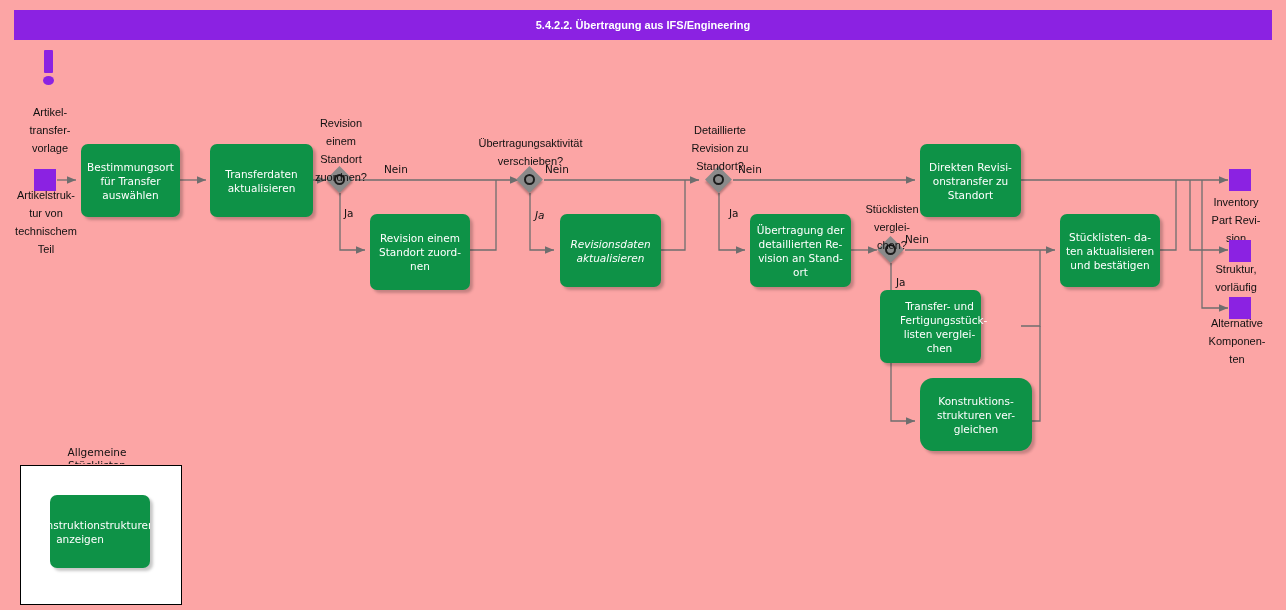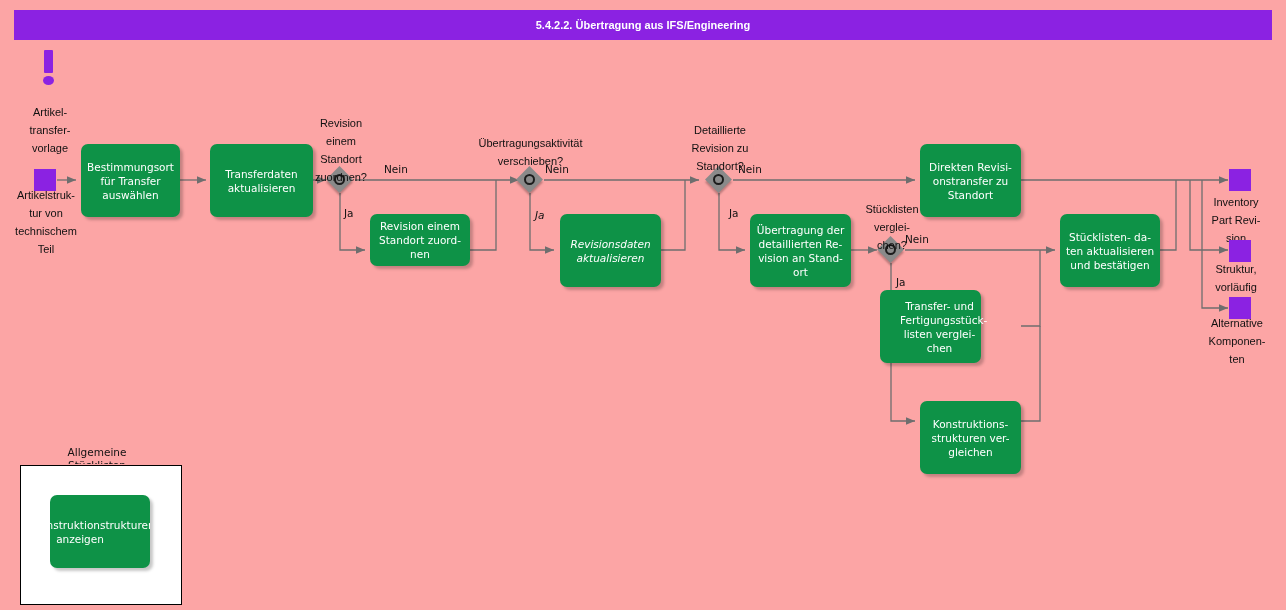--- a/index.html
+++ b/index.html
@@ -232,21 +232,21 @@
     <span>Bestimmungsort
 für Transfer
 auswählen</span>
   </div>
 
   <div class="proc" style="left:210px; top:144px; width:103px; height:73px;align-items:center;">
     <span>Transferdaten
 aktualisieren</span>
   </div>
 
-  <div class="proc" style="left:370px; top:214px; width:100px; height:52px;">
+  <div class="proc" style="left:370px; top:214px; width:100px; height:76px;">
     <span>Revision einem
 Standort zuord-
 nen</span>
   </div>
 
   <div class="proc" style="left:560px; top:214px; width:101px; height:73px;font-style:italic;">
     <span>Revisionsdaten
 aktualisieren</span>
   </div>
 
@@ -269,21 +269,21 @@
 und bestätigen</span>
   </div>
 
   <div class="proc" style="left:880px; top:290px; width:101px; height:73px;padding-left:20px;">
     <span>Transfer- und
 Fertigungsstück-
 listen   verglei-
 chen</span>
   </div>
 
-  <div class="proc" style="left:920px; top:401px; width:101px; height:73px;">
+  <div class="proc" style="left:920px; top:378px; width:112px; height:73px;border-radius:13px;">
     <span>Konstruktions-
 strukturen  ver-
 gleichen</span>
   </div>
 
   <div class="gate" style="left:327px; top:167px;">
     <div class="dia"></div>
     <div class="ring"></div>
   </div>
   <div class="lbl" style="left:306px; top:114px; width:70px;">Revision

